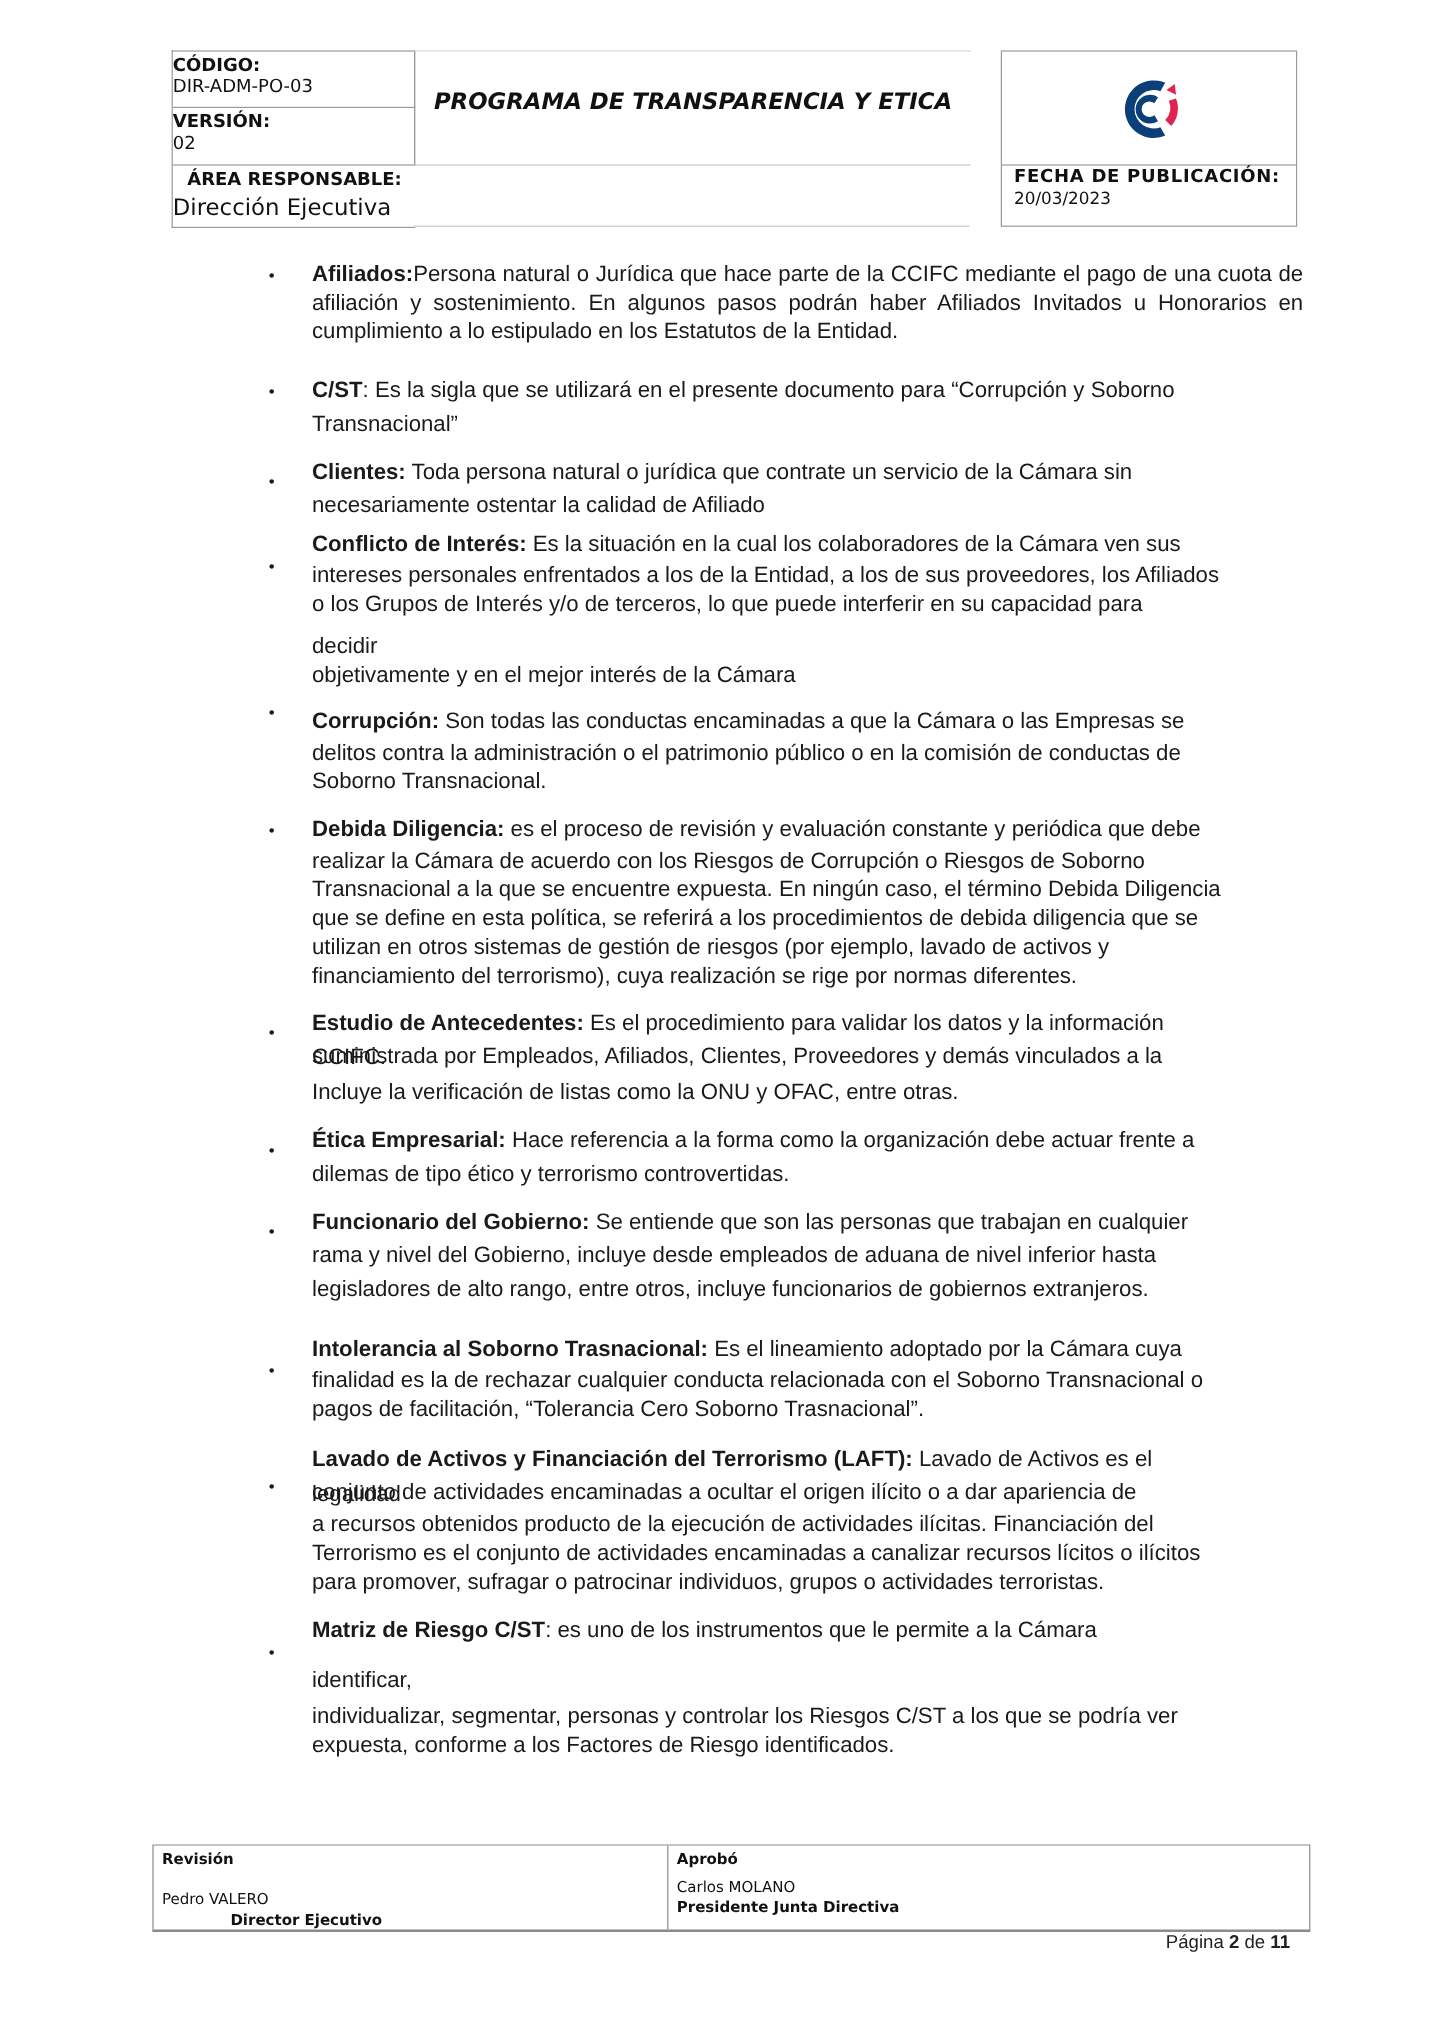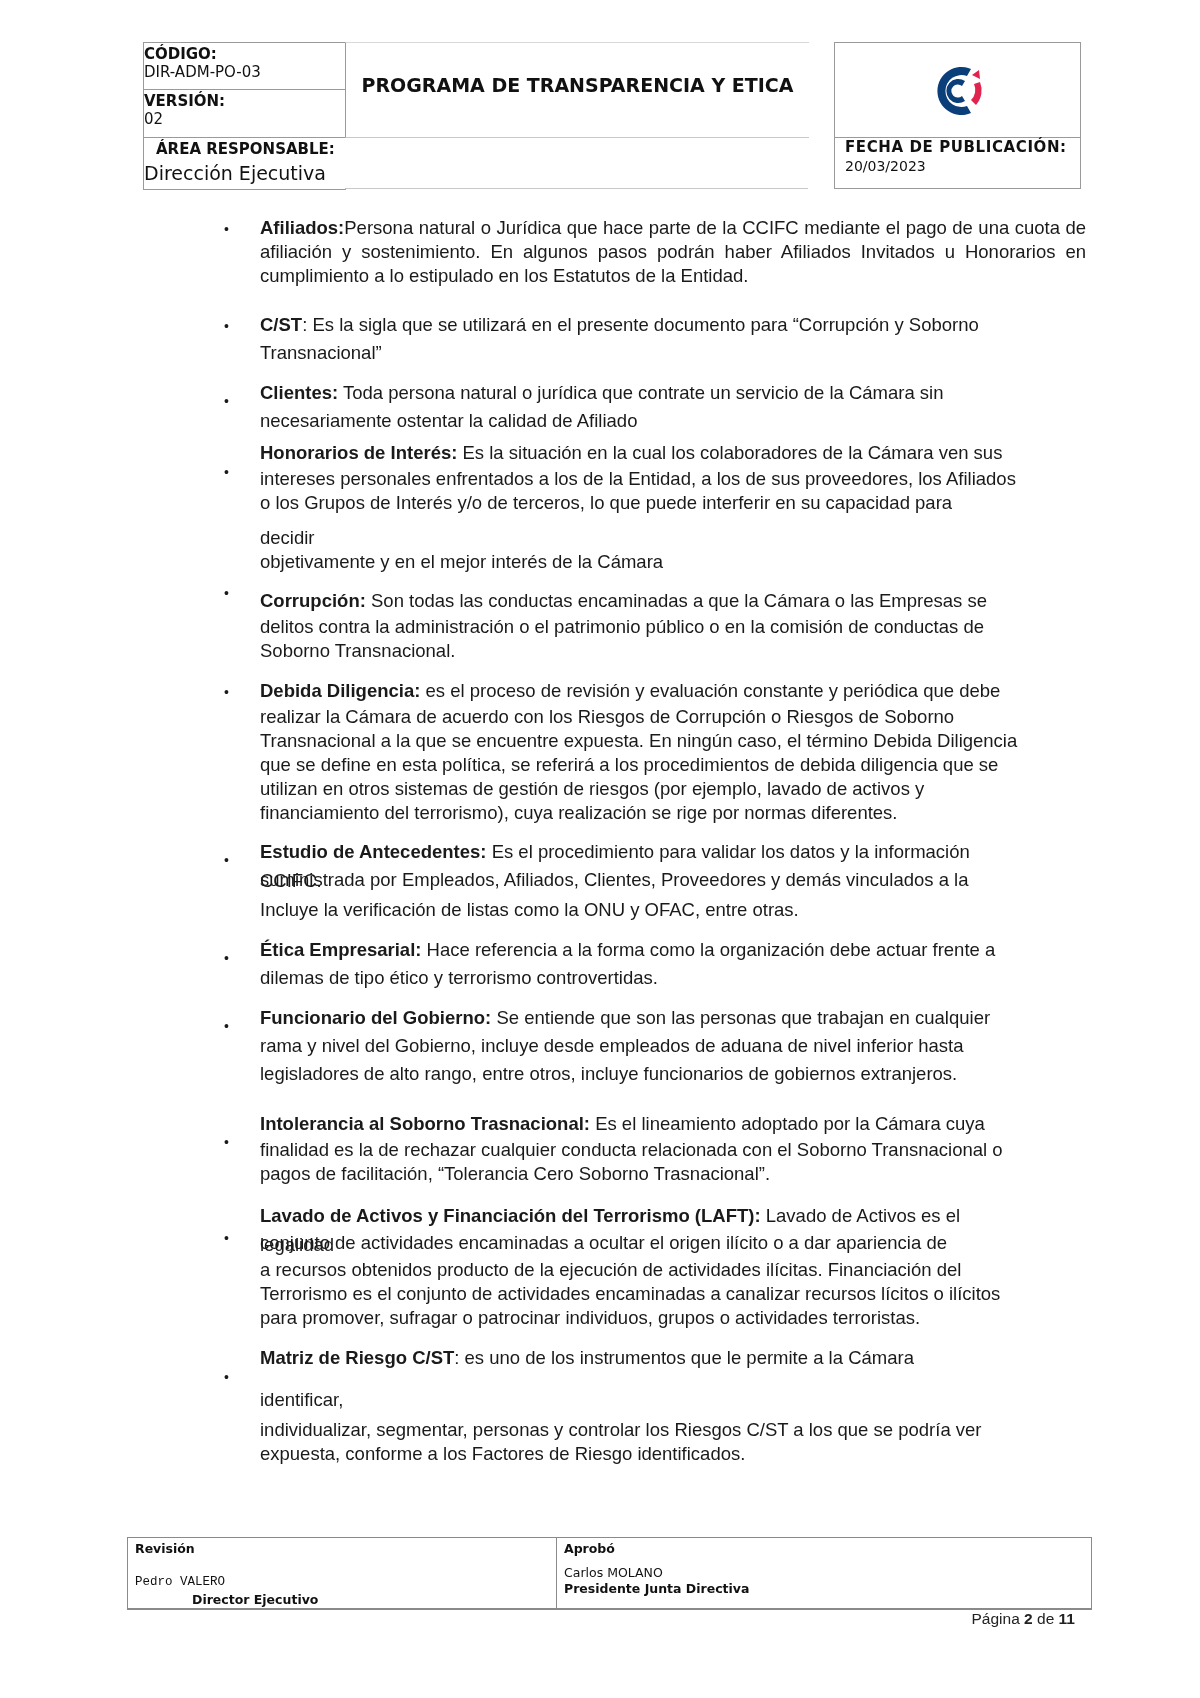--- a/index.html
+++ b/index.html
@@ -8,21 +8,21 @@
       font-family: "DejaVu Sans", sans-serif; color: #111;
     }
     
     .hdr-left {
       position: absolute; left: 143px; top: 42px; width: 202px; height: 146px;
       border-left: 1px solid #9a9a9a; border-bottom: 1px solid #9a9a9a; border-top: 1px solid #9a9a9a;
     }
     .hdr-title-box {
       position: absolute; left: 345px; top: 42px; width: 463px; height: 94px;
       border-left: 1px solid #9a9a9a; border-top: 1px solid #d8d8d8; border-bottom: 1px solid #c8c8c8;
-      display: flex; align-items: center; justify-content: center; text-align: left;
+      display: flex; align-items: center; justify-content: center; text-align: left; font-style: italic;
     }
     .hdr-title-box .title {
       font-weight: bold; font-size: 19px; line-height: 25px; margin-top: -10px;
     }
     .hdr-area-bottom {
       position: absolute; left: 345px; top: 136px; width: 463px; height: 52px;
       border-bottom: 1px solid #c8c8c8;
     }
     .cell-label { font-weight: bold; font-size: 15px; line-height: 17px; }
     .cell-value { font-size: 15px; line-height: 18px; }
@@ -55,21 +55,21 @@
 
     
     .footer-table {
       position: absolute; left: 127px; top: 1537px; width: 963px; height: 70px;
       border: 1px solid #8a8a8a; border-top-width: 1px; border-bottom-width: 2px;
       font-family: "DejaVu Sans", sans-serif; font-size: 12.5px;
     }
     .ft-col-left { position: absolute; left: 0; top: 0; width: 428px; height: 100%; border-right: 1px solid #8a8a8a; }
     .ft-col-right { position: absolute; left: 429px; top: 0; right: 0; height: 100%; }
     .ft-label { position: absolute; left: 7px; top: 3px; font-weight: bold; }
-    .ft-name-left { position: absolute; left: 7px; top: 37px; font-family: Liberation Mono, monospace; }
+    .ft-name-left { position: absolute; left: 7px; top: 37px; }
     .ft-role-left { position: absolute; left: 64px; top: 54px; font-weight: bold; }
     .ft-name-right { position: absolute; left: 7px; top: 27px; }
     .ft-role-right { position: absolute; left: 7px; top: 43px; font-weight: bold; }
 
     .page-num {
       position: absolute; right: 125px; top: 1610px;
       font-family: "Liberation Sans", sans-serif; font-size: 15.5px; color: #222;
     }
     .page-num b { font-weight: bold; }
   </style>
@@ -131,21 +131,21 @@
   </div>
 
   <div class="item" style="margin-top:12px;">
     <span class="bullet" style="top:10px;">•</span>
     <span class="line" style="line-height:28px;"><b>Clientes:</b><span> Toda persona natural o jurídica que contrate un servicio de la Cámara sin</span></span>
     <span class="line" style="line-height:28px;">necesariamente ostentar la calidad de Afiliado</span>
   </div>
 
   <div class="item" style="margin-top:4px;">
     <span class="bullet" style="top:21px;">•</span>
-    <span class="line" style="line-height:28px;"><b>Honorarios de Interés:</b><span> Es la situación en la cual los colaboradores de la Cámara ven sus</span></span>
+    <span class="line" style="line-height:28px;"><b>Conflicto de Interés:</b><span> Es la situación en la cual los colaboradores de la Cámara ven sus</span></span>
     <span class="line" style="line-height:24px;">intereses personales enfrentados a los de la Entidad, a los de sus proveedores, los Afiliados</span>
     <span class="line" style="line-height:24px;">o los Grupos de Interés y/o de terceros, lo que puede interferir en su capacidad para</span>
     <span class="line" style="margin-top:11px;">decidir</span>
     <span class="line">objetivamente y en el mejor interés de la Cámara</span>
   </div>
 
   <div class="item" style="margin-top:13px;">
     <span class="bullet" style="top:-6px;">•</span>
     <span class="line" style="line-height:28px;"><b>Corrupción:</b><span> Son todas las conductas encaminadas a que la Cámara o las Empresas se</span></span>
     <span class="line">delitos contra la administración o el patrimonio público o en la comisión de conductas de</span>

